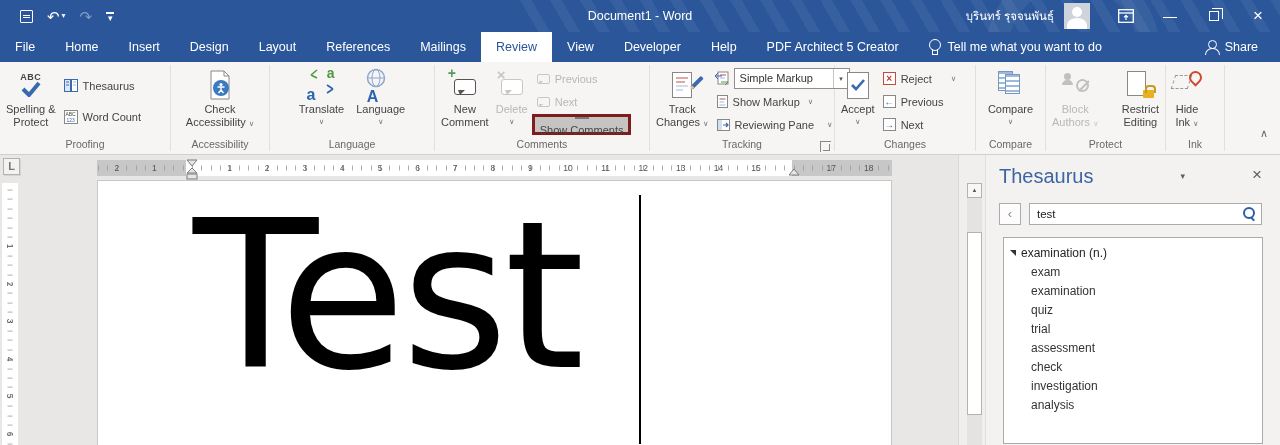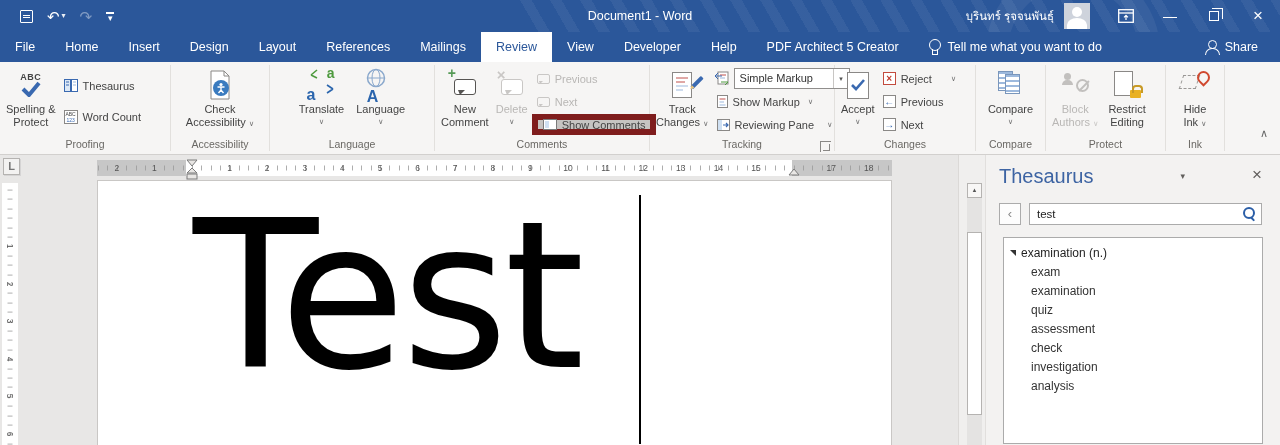--- a/index.html
+++ b/index.html
@@ -64,21 +64,21 @@
   .rgroup-label { height: 16px; text-align: center; font-size: 10.5px; color: #6a6864; line-height: 13px; }
   .gsep { width: 1px; background: #e2e0dd; margin: 3px 0; }
   .lbtn { display: flex; flex-direction: column; align-items: center; padding: 3px 3px 0; font-size: 11px; color: #444; text-align: center; line-height: 12.5px; white-space: nowrap; }
   .lbtn .licon { height: 36px; display: flex; align-items: center; justify-content: center; }
   .chev { font-size: 7.5px; color: #777; margin-top: 2px; line-height: 7px; }
   .inline-chev { font-size: 7.5px; color: #777; margin-left: 3px; }
   .scol { display: flex; flex-direction: column; padding-top: 4px; gap: 2px; }
   .scol.centered { justify-content: center; gap: 10px; padding-top: 0; }
   .sbtn { display: flex; align-items: center; gap: 5px; font-size: 11px; color: #444; height: 21px; padding: 0 5px; white-space: nowrap; }
   .sbtn.disabled, .lbtn.disabled { color: #b9b7b5; }
-  .sbtn.highlight { background: #c6c4c2; border: 6px solid #7f1d1d; }
+  .sbtn.highlight { background: #c6c4c2; border: 3px solid #7f1d1d; flex-direction: column; }
   .dlg-launcher { position: absolute; right: 3px; bottom: 2px; width: 11px; height: 11px; border-left: 1px solid #8a8886; border-top: 1px solid #8a8886; }
   .dlg-launcher::after { content: ""; position: absolute; right: 1px; bottom: 1px; width: 6px; height: 6px; border-right: 1.5px solid #8a8886; border-bottom: 1.5px solid #8a8886; }
   .collapse-ribbon { position: absolute; right: 12px; bottom: 14px; color: #666; font-size: 11px; }
   
   .pg { background: #fff; border: 1px solid #8a8886; position: relative; }
   .ic-abc { font-size: 9px; font-weight: bold; color: #444; line-height: 8px; letter-spacing: .5px; }
   .stack { display: flex; flex-direction: column; align-items: center; }
   .bubble { width: 22px; height: 16px; border: 1.6px solid #565452; border-radius: 3px; position: relative; background: #fff; }
   .bubble::after { content: ""; position: absolute; left: 3px; bottom: -6px; width: 0; height: 0; border: 5px solid transparent; border-top-color: #565452; border-left-width: 2px; }
   .bubble.grey, .bubble.grey::after { border-color: #c9c7c5; border-top-color: #c9c7c5; }
@@ -438,21 +438,21 @@
         </span>
         <span>Compare</span>
         <span class="chev">∨</span>
       </div>
     </div>
     <div class="rgroup-label">Compare</div>
   </div>
   <div class="gsep"></div>
 
   <div class="rgroup" style="width:119px">
-    <div class="rgroup-body" style="justify-content:flex-start;gap:4px">
+    <div class="rgroup-body" style="justify-content:space-between;gap:4px">
       <div class="lbtn disabled">
         <span class="licon" style="position:relative;width:32px">
           <span class="gperson" style="position:absolute;left:3px;top:6px"></span>
           <span class="slashcircle" style="position:absolute;right:2px;top:12px"></span>
         </span>
         <span>Block</span>
         <span><span>Authors</span><span class="inline-chev" style="color:#c9c7c5">∨</span></span>
       </div>
       <div class="lbtn">
         <span class="licon" style="position:relative;width:28px">
@@ -461,21 +461,21 @@
         </span>
         <span>Restrict</span>
         <span>Editing</span>
       </div>
     </div>
     <div class="rgroup-label">Protect</div>
   </div>
   <div class="gsep"></div>
 
   <div class="rgroup" style="width:58px">
-    <div class="rgroup-body" style="justify-content:center">
+    <div class="rgroup-body" style="">
       <div class="lbtn">
         <span class="licon" style="position:relative;width:30px">
           <span class="dashbox" style="left:1px;top:8px"></span>
           <span class="swirl" style="position:absolute;right:0;top:4px"></span>
         </span>
         <span>Hide</span>
         <span><span>Ink</span><span class="inline-chev">∨</span></span>
       </div>
     </div>
     <div class="rgroup-label">Ink</div>
@@ -535,20 +535,21 @@
     <div class="result-list">
       <div class="result-heading">
         <span class="tri-exp"></span>
         <span>examination (n.)</span>
       </div>
       <div>
 
       <div class="result-item">exam</div>
           <div class="result-item">examination</div>
           <div class="result-item">quiz</div>
+          <div class="result-item">trial</div>
           <div class="result-item">assessment</div>
           <div class="result-item">check</div>
           <div class="result-item">investigation</div>
           <div class="result-item">analysis</div>
         </div>
     </div>
   </div>
 </div>
 
 </body></html>

